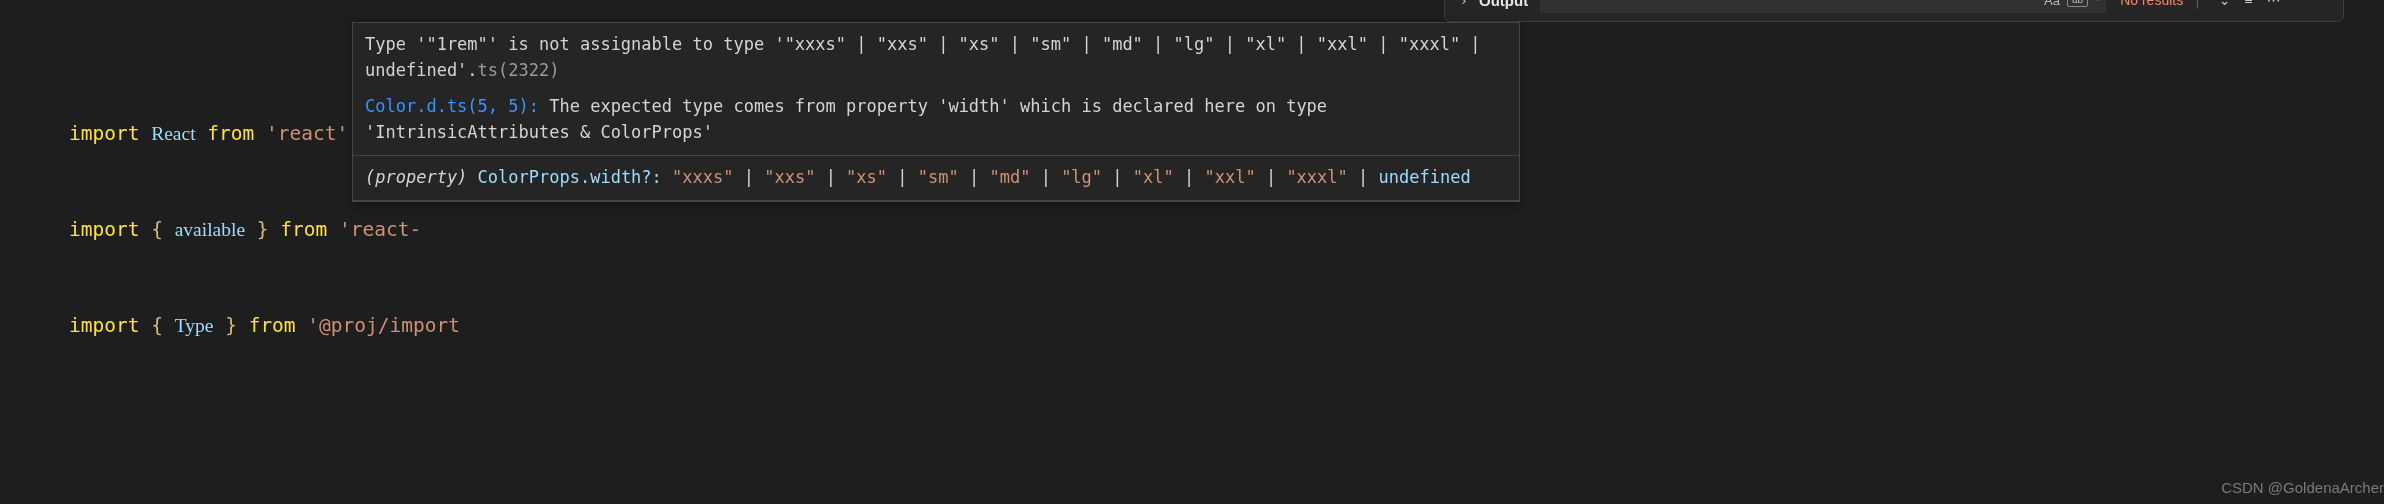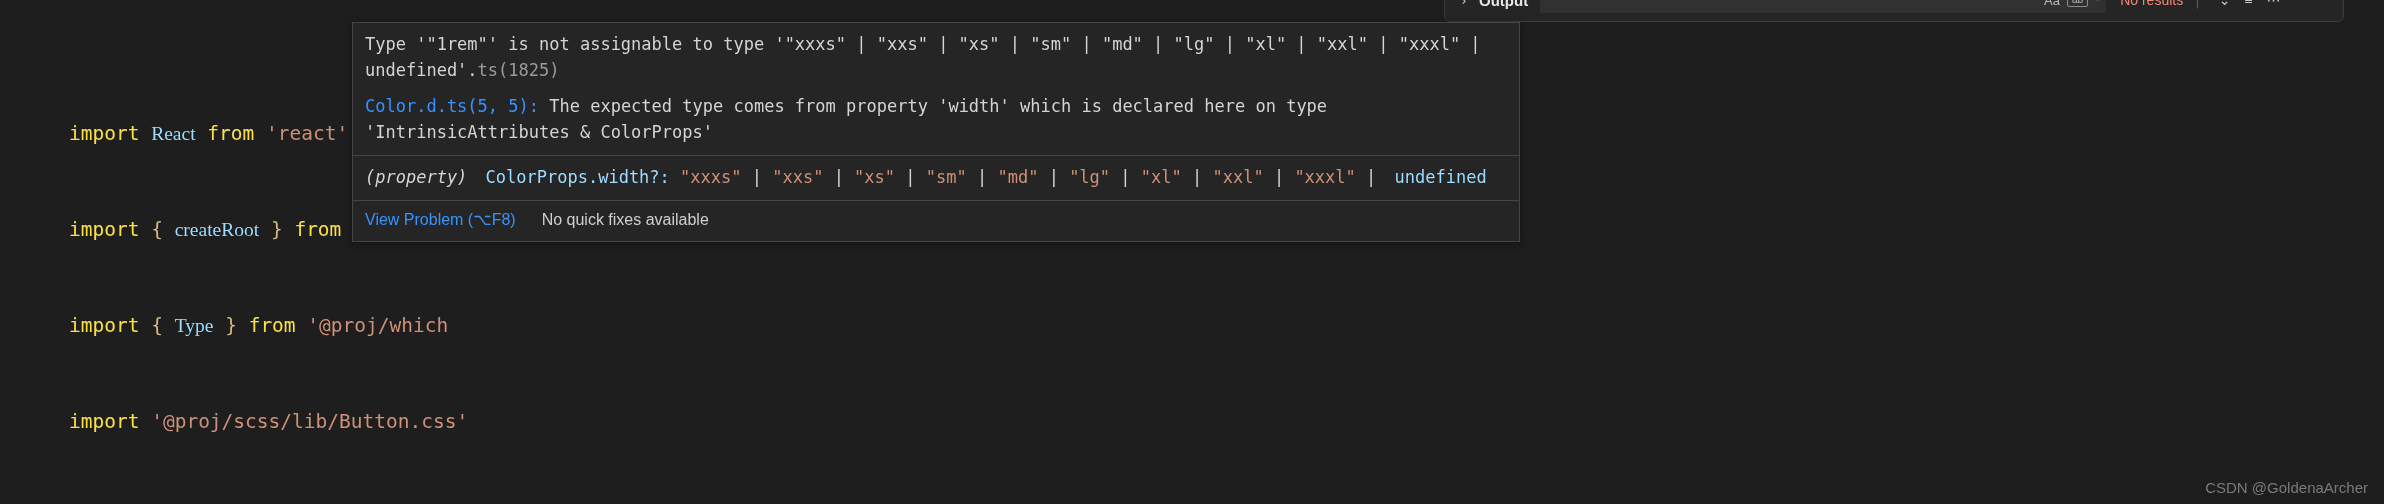--- a/index.html
+++ b/index.html
@@ -137,21 +137,21 @@
   }
   #hover .mono {
     font-family: "DejaVu Sans Mono", monospace;
     color: #d4d4d4;
     white-space: pre-wrap;
     word-break: break-word;
   }
   #hover .code-dim { color: #9b9b9b; }
   #hover .link { color: #3794ff; }
   #hover .tstr { color: #ce9178; }
-  #hover .tident { color: #9cdcfe; margin-left: 8px; }
+  #hover .tident { color: #9cdcfe; }
   #hover .tplain { color: #d4d4d4; font-style: italic; }
   #hover .tpunct { color: #d4d4d4; }
 
   #hover .actions {
     padding: 6px 12px 8px 12px;
     display: flex;
     align-items: center;
     gap: 26px;
     font-family: "Liberation Sans", sans-serif;
     font-size: 16px;
@@ -160,21 +160,21 @@
     color: #3794ff;
     cursor: pointer;
   }
   #hover .actions .a-static {
     color: #cfcfcf;
   }
 
   
   #watermark {
     position: absolute;
-    right: 16px;
+    right: 0;
     bottom: 8px;
     color: #7a7a7a;
     font-family: "Liberation Sans", sans-serif;
     font-size: 15px;
     z-index: 2;
     margin-left: 24px;
   }
 </style>
 </head>
 <body>
@@ -194,59 +194,52 @@
   <span class="bicon">⋯</span>
 </div>
 
 <div id="code">
 
   <div class="cl">
     <span class="kw">import</span><span class="plain"> </span><span class="ident">React</span><span class="plain"> </span><span class="kw">from</span><span class="plain"> </span><span class="str">'react'</span><span class="plain">;</span>
   </div>
 
   <div class="cl">
-    <span class="kw">import</span><span class="plain"> </span><span class="brace">{</span><span class="plain"> </span><span class="ident">createRoot</span><span class="plain"> </span><span class="brace">}</span><span class="plain"> </span><span class="kw">from</span><span class="plain"> </span><span class="str">'react-</span>
+    <span class="kw">import</span><span class="plain"> </span><span class="brace">{</span><span class="plain"> </span><span class="ident">available</span><span class="plain"> </span><span class="brace">}</span><span class="plain"> </span><span class="kw">from</span><span class="plain"> </span><span class="str">'react-</span>
   </div>
 
   <div class="cl">
-    <span class="kw">import</span><span class="plain"> </span><span class="brace">{</span><span class="plain"> </span><span class="ident">Type</span><span class="plain"> </span><span class="brace">}</span><span class="plain"> </span><span class="kw">from</span><span class="plain"> </span><span class="str">'@proj/which</span>
-  </div>
-
-  <div class="cl">
-    <span class="kw">import</span><span class="plain"> </span><span class="str">'@proj/scss/lib/Button.css'</span>
-  </div>
+    <span class="kw">import</span><span class="plain"> </span><span class="brace">{</span><span class="plain"> </span><span class="ident">Type</span><span class="plain"> </span><span class="brace">}</span><span class="plain"> </span><span class="kw">from</span><span class="plain"> </span><span class="str">'@proj/import</span>
+  </div>
+
 
   <div class="cl">&nbsp;</div>
 
   
 
   
 
   
 
   
 
 </div>
 
 <div id="hover">
 
   <div class="sect">
-    <span class="mono">Type '"1rem"' is not assignable to type '"xxxs" | "xxs" | "xs" | "sm" | "md" | "lg" | "xl" | "xxl" | "xxxl" | undefined'.</span><span class="mono code-dim">ts(1825)</span>
+    <span class="mono">Type '"1rem"' is not assignable to type '"xxxs" | "xxs" | "xs" | "sm" | "md" | "lg" | "xl" | "xxl" | "xxxl" | undefined'.</span><span class="mono code-dim">ts(2322)</span>
   </div>
 
   <div class="sect" style="padding-top:0;">
     <span class="mono link">Color.d.ts(5, 5):</span><span class="mono"> The expected type comes from property 'width' which is declared here on type 'IntrinsicAttributes &amp; ColorProps'</span>
   </div>
 
   <div class="divider"></div>
 
   <div class="sect"><span class="mono tplain">(property) </span><span class="mono tident">ColorProps.width?: </span><span class="mono tstr">"xxxs"</span><span class="mono tpunct"> | </span><span class="mono tstr">"xxs"</span><span class="mono tpunct"> | </span><span class="mono tstr">"xs"</span><span class="mono tpunct"> | </span><span class="mono tstr">"sm"</span><span class="mono tpunct"> | </span><span class="mono tstr">"md"</span><span class="mono tpunct"> | </span><span class="mono tstr">"lg"</span><span class="mono tpunct"> | </span><span class="mono tstr">"xl"</span><span class="mono tpunct"> | </span><span class="mono tstr">"xxl"</span><span class="mono tpunct"> | </span><span class="mono tstr">"xxxl"</span><span class="mono tpunct"> | </span><span class="mono tident">undefined</span></div>
 
   <div class="divider"></div>
 
-  <div class="actions">
-    <span class="a-link">View Problem (⌥F8)</span>
-    <span class="a-static">No quick fixes available</span>
-  </div>
 
 </div>
 
 <div id="watermark">CSDN @GoldenaArcher</div>
 
 </body></html>

